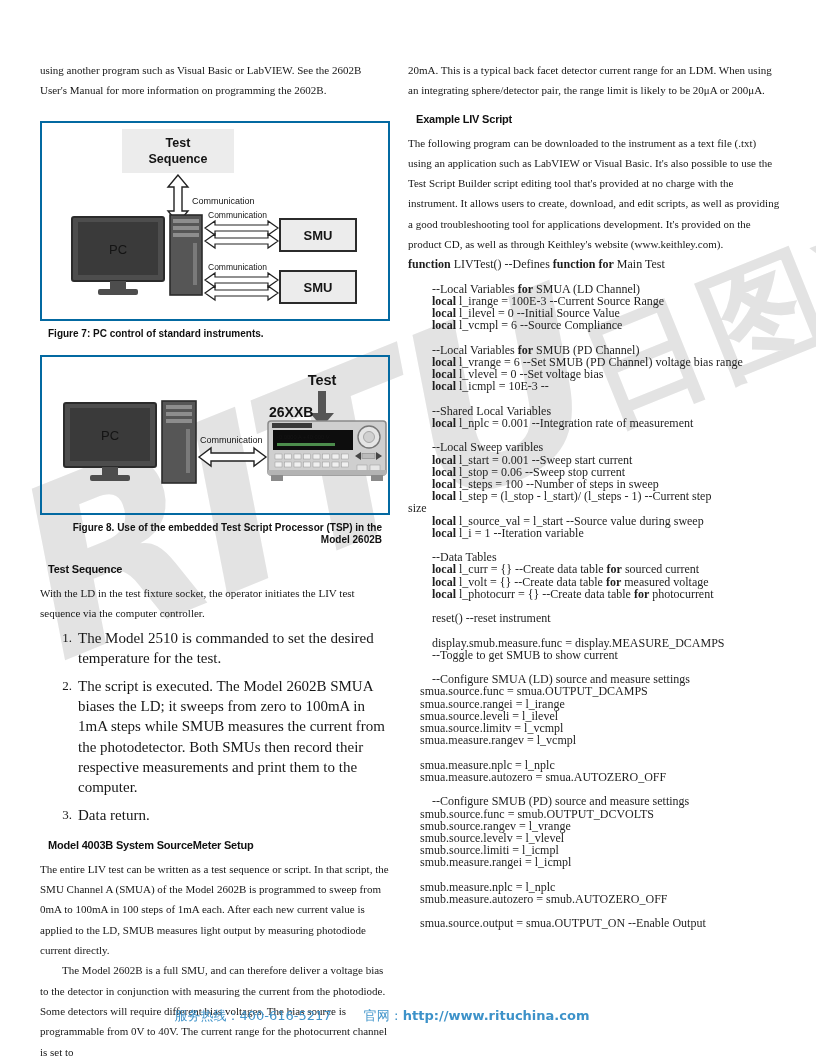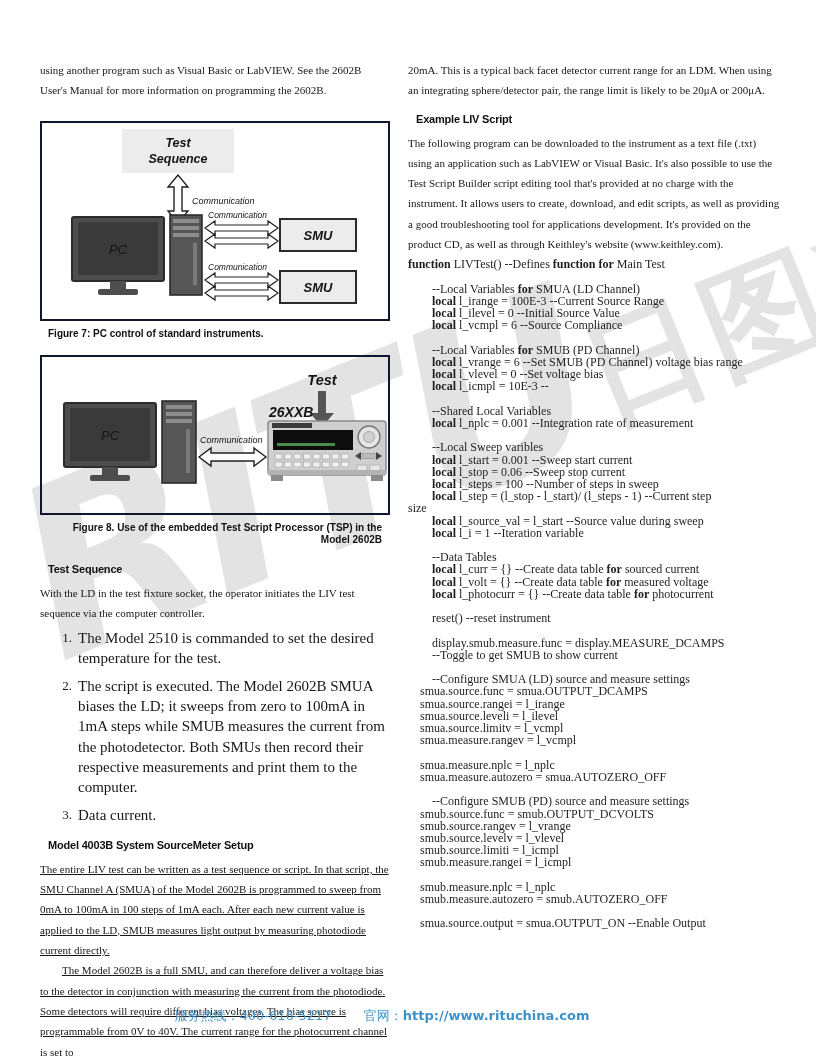--- a/index.html
+++ b/index.html
@@ -15,33 +15,33 @@
   
   .col-left{left:40px;top:60px;width:350px;}
   .col-right{left:408px;top:60px;width:374px;}
   p.body{margin:0;font-size:11px;line-height:20.3px;text-align:left;}
   p.indent{text-indent:22px;}
   h2{margin:8px;font-family:"Liberation Sans",sans-serif;font-size:11px;font-weight:700;
      letter-spacing:-0.2px;color:#101010;}
   .caption{margin:8px;font-family:"Liberation Sans",sans-serif;font-weight:700;
            font-size:10px;line-height:12px;color:#101010;}
   .cap-center{text-align:right;}
-  .figure{border:2px solid #0f172a;background:transparent;font-style:italic;}
+  .figure{border:2px solid #0369a1;background:transparent;}
   .fig7{margin-top:20px;}
   .fig8{margin-top:15px;}
   .cap7{margin-top:7px;}
   .cap8{margin-top:7px;}
   .h-ts{margin-top:17px;}
   .p-ts{margin-top:4px;}
   .olist{margin-top:4px;padding-left:18px;}
   .li{display:flex;margin:5px 0 7px 0;}
   .li .num{flex:none;width:14px;text-align:right;margin-right:6px;font-size:13px;line-height:20.3px;}
   .li .litext{font-size:15px;line-height:20.3px;}
   .h-setup{margin-top:14px;}
-  .p-setup{margin-top:5px;text-decoration:underline;}
+  .p-setup{margin-top:5px;}
   .h-liv{margin-top:12px;}
   .p-liv{margin-top:5px;}
   pre.code{margin:4px 0 0 0;font-family:Liberation Serif, serif;font-size:12px;
            line-height:12.2px;color:#1e1e1e;white-space:pre;}
   pre.code b{font-weight:700;}
   
   svg text{font-family:"Liberation Sans",sans-serif;fill:#141414;}
   .footer{position:absolute;left:0;top:1007px;width:764px;text-align:center;z-index:1;
           font-family:"DejaVu Sans",sans-serif;font-size:13px;color:#4496cb;}
   .footer .seg{margin:0 14px;}
@@ -188,21 +188,21 @@
       <div class="li">
         <span class="num">1.</span>
         <span class="litext">The Model 2510 is commanded to set the desired temperature for the test.</span>
       </div>
       <div class="li">
         <span class="num">2.</span>
         <span class="litext">The script is executed. The Model 2602B SMUA biases the LD; it sweeps from zero to 100mA in 1mA steps while SMUB measures the current from the photodetector. Both SMUs then record their respective measurements and print them to the computer.</span>
       </div>
       <div class="li">
         <span class="num">3.</span>
-        <span class="litext">Data current.</span>
+        <span class="litext">Data return.</span>
       </div>
     </div>
 
     <h2 class="h-setup">Model 4003B System SourceMeter Setup</h2>
     <p class="body p-setup">The entire LIV test can be written as a test sequence or script. In that script, the SMU Channel A (SMUA) of the Model 2602B is programmed to sweep from 0mA to 100mA in 100 steps of 1mA each. After each new current value is applied to the LD, SMUB measures light output by measuring photodiode current directly.</p>
     <p class="body p-setup indent">The Model 2602B is a full SMU, and can therefore deliver a voltage bias to the detector in conjunction with measuring the current from the photodiode. Some detectors will require different bias voltages. The bias source is programmable from 0V to 40V. The current range for the photocurrent channel is set to</p>
   </div>
 
   <div class="layer col-right">
     <p class="body">20mA. This is a typical back facet detector current range for an LDM. When using an integrating sphere/detector pair, the range limit is likely to be 20μA or 200μA.</p>

